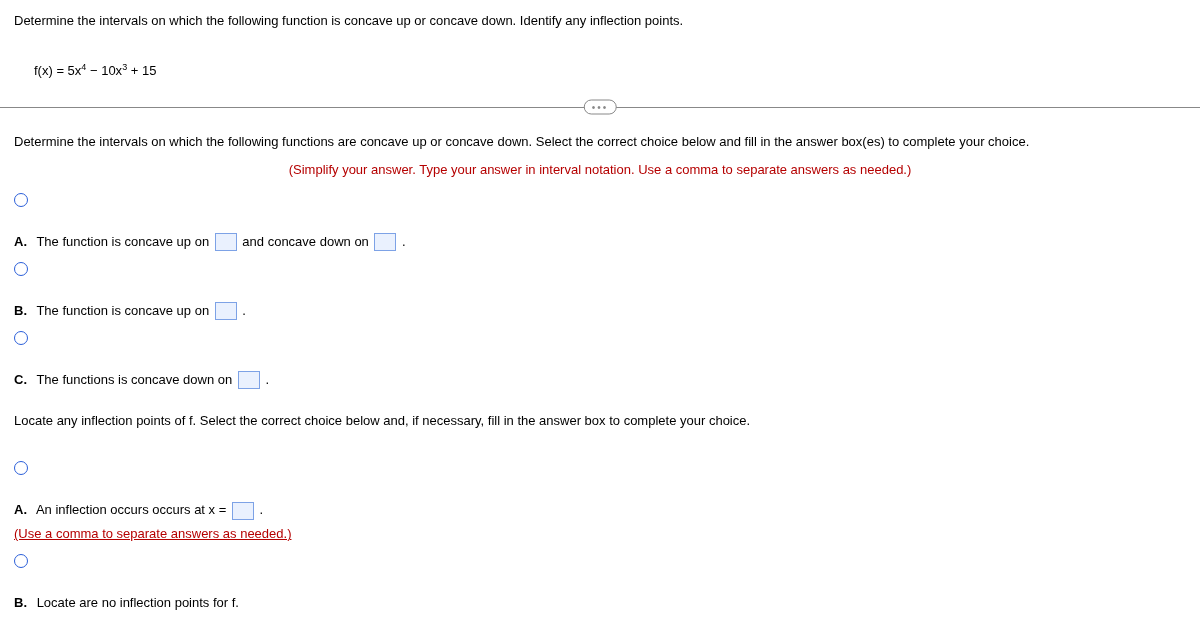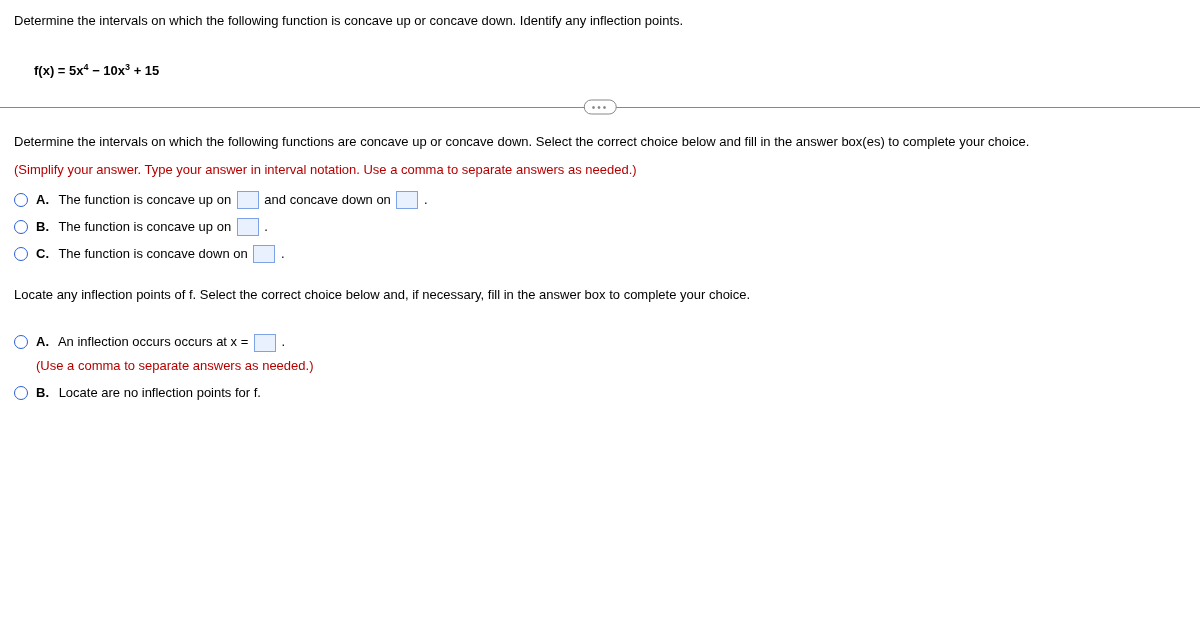--- a/index.html
+++ b/index.html
@@ -9,21 +9,20 @@
       color: #000;
       background: #fff;
       padding: 10px 14px;
       width: 1200px;
       line-height: 1.7;
     }
     .problem-statement { margin-bottom: 8px; }
     .equation {
       margin: 28px 0 14px 20px;
       font-size: 13px;
-      font-weight: bold;
     }
     .equation sup { font-size: 9px; vertical-align: super; }
     .divider-wrap {
       position: relative;
       height: 20px;
       margin: 8px -14px 14px -14px;
     }
     .divider-line {
       position: absolute;
       left: 0; right: 0; top: 50%;
@@ -39,26 +38,28 @@
       padding: 0 7px;
       font-size: 10px;
       color: #888;
       letter-spacing: 2px;
       line-height: 13px;
     }
     .instructions { margin-bottom: 6px; }
     .hint {
       color: #b50000;
       margin-bottom: 8px;
+      text-align: center;
     }
     .choice-row {
       display: flex;
       align-items: flex-start;
       margin: 5px 0;
-      gap: 8px;
+      gap: 24px;
+      flex-direction: column;
     }
     .radio {
       appearance: none;
       width: 14px; height: 14px;
       border: 1.5px solid #2b5fd9;
       border-radius: 50%;
       margin-top: 4px;
       flex: 0 0 14px;
     }
     .choice-label {
@@ -71,20 +72,21 @@
       width: 22px; height: 18px;
       border: 1px solid #7da2e6;
       background: #eaf1fe;
       vertical-align: middle;
       margin: 0 2px;
     }
     .section-gap { height: 14px; }
     .choice-sub {
       margin-top: 2px;
       color: #b50000;
+      text-decoration: underline;
     }
   </style>
 </head>
 <body>
 
 <div class="problem-statement">Determine the intervals on which the following function is concave up or concave down. Identify any inflection points.</div>
 
 <div class="equation">
   <span>f(x) = 5x</span><sup>4</sup><span> − 10x</span><sup>3</sup><span> + 15</span>
 </div>
@@ -116,21 +118,21 @@
     <span>The function is concave up on </span>
     <span class="answer-box"></span>
     <span> .</span>
   </div>
 </div>
 
 <div class="choice-row">
   <input type="radio" class="radio" style="">
   <div class="choice-body">
     <span class="choice-label">C.</span>
-    <span>The function is concave down on </span>
+    <span>The functions is concave down on </span>
     <span class="answer-box"></span>
     <span> .</span>
   </div>
 </div>
 
 <div class="section-gap"></div>
 
 <div class="instructions">Locate any inflection points of f. Select the correct choice below and, if necessary, fill in the answer box to complete your choice.</div>
 
 <div class="section-gap"></div>

